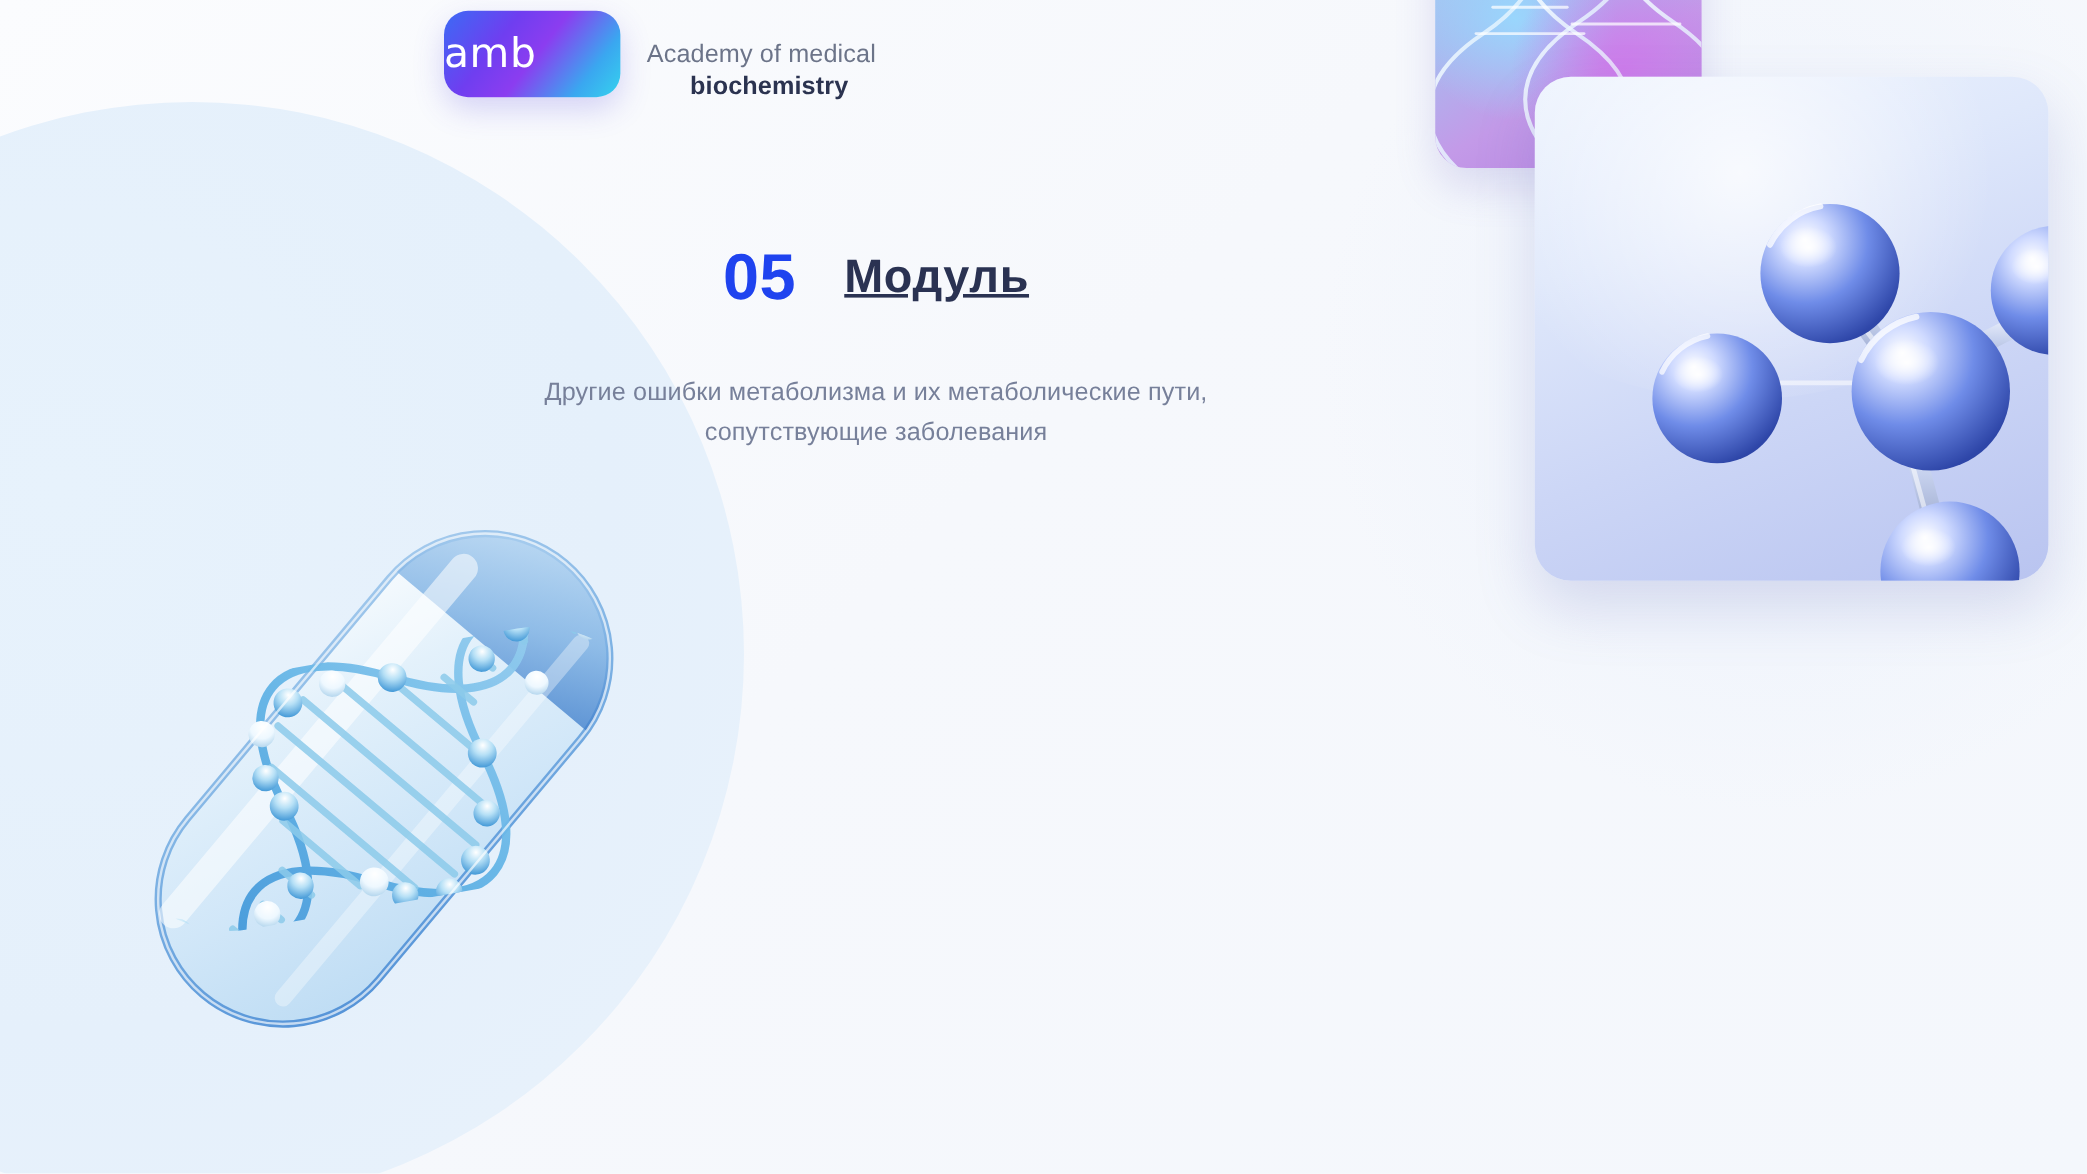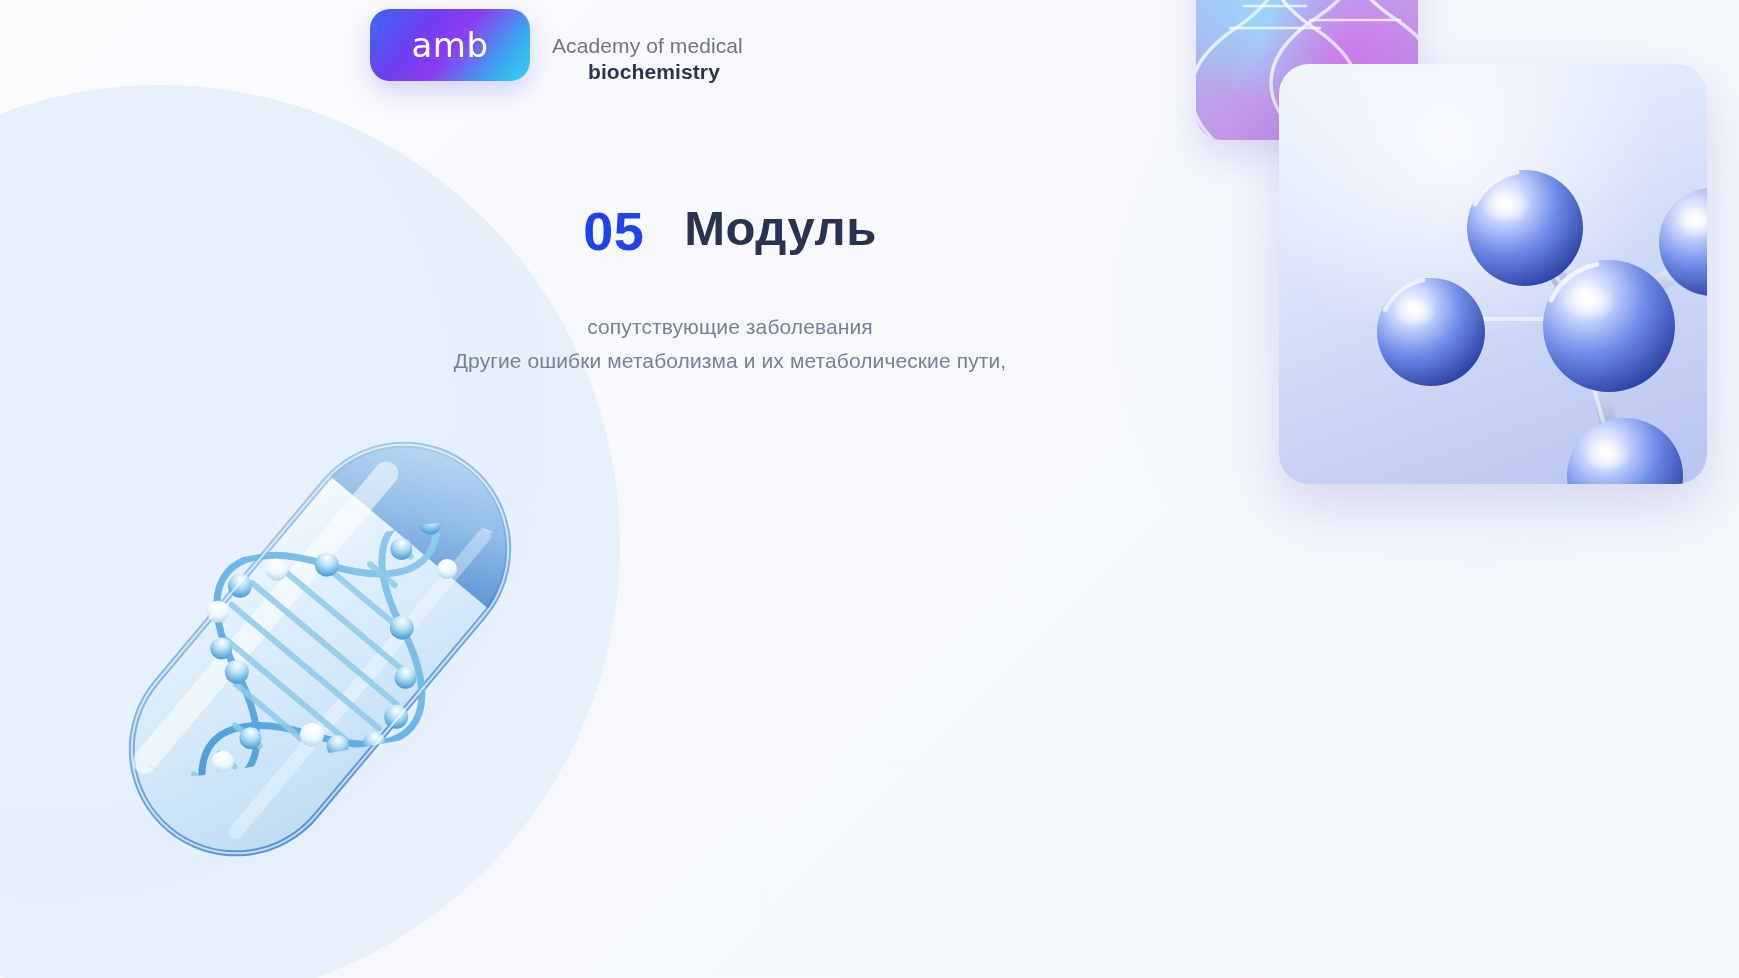--- a/index.html
+++ b/index.html
@@ -46,27 +46,27 @@
   .brand {
     position: absolute;
     left: 370px;
     top: 5px;
     display: flex;
     align-items: center;
     gap: 22px;
     z-index: 6;
   }
   .brand-logo {
-    width: 160px;
+    width: 147px;
     height: 72px;
     border-radius: 20px;
     background: linear-gradient(128deg, #3b6bf5 0%, #6f3ef0 32%, #8b3df0 52%, #3aa7f0 80%, #35d3ee 100%);
     display: flex;
     align-items: center;
-    justify-content: center;
+    justify-content: flex-start;
     box-shadow: 0 10px 26px rgba(80,70,220,0.22);
   }
   .brand-logo-text {
     color: #ffffff;
     font-size: 34px;
     font-weight: 400;
     letter-spacing: 0.5px;
     font-family: "DejaVu Sans", sans-serif;
   }
   .brand-words {
@@ -91,35 +91,36 @@
   .headline {
     position: absolute;
     left: 390px;
     top: 200px;
     width: 680px;
     text-align: center;
     z-index: 5;
   }
   .headline-row {
     display: flex;
-    align-items: flex-start;
+    align-items: center;
     justify-content: center;
     gap: 40px;
   }
   .headline-number {
     font-size: 54px;
     font-weight: 700;
     color: #1f43ef;
     letter-spacing: 0.5px;
   }
   .headline-word {
-    font-size: 49px;
+    font-size: 39px;
     font-weight: 700;
     color: #2a3252;
     letter-spacing: 0.5px;
+    text-decoration: underline;
   }
   .subtitle {
     margin-top: 48px;
     font-size: 21px;
     line-height: 1.62;
     color: #77809a;
     font-weight: 400;
     letter-spacing: 0.1px;
   }
   .subtitle-line { display: block; }
@@ -203,22 +204,22 @@
     <div class="brand-line2">biochemistry</div>
   </div>
 </div>
 
 <div class="headline">
   <div class="headline-row">
     <span class="headline-number">05</span>
     <span class="headline-word">Модуль</span>
   </div>
   <div class="subtitle">
+    <span class="subtitle-line">Другие ошибки метаболизма и их метаболические пути,</span>
     <span class="subtitle-line">сопутствующие заболевания</span>
-    <span class="subtitle-line">Другие ошибки метаболизма и их метаболические пути,</span>
   </div>
 </div>
 
 <div class="card-dna">
   <div class="glow-a"></div>
   <div class="glow-b"></div>
   <svg viewBox="0 0 222 222" preserveAspectRatio="none">
     <defs>
       <linearGradient id="strandG" x1="0" y1="0" x2="1" y2="1">
         <stop offset="0%" stop-color="#ffffff" stop-opacity="0.95"></stop>

